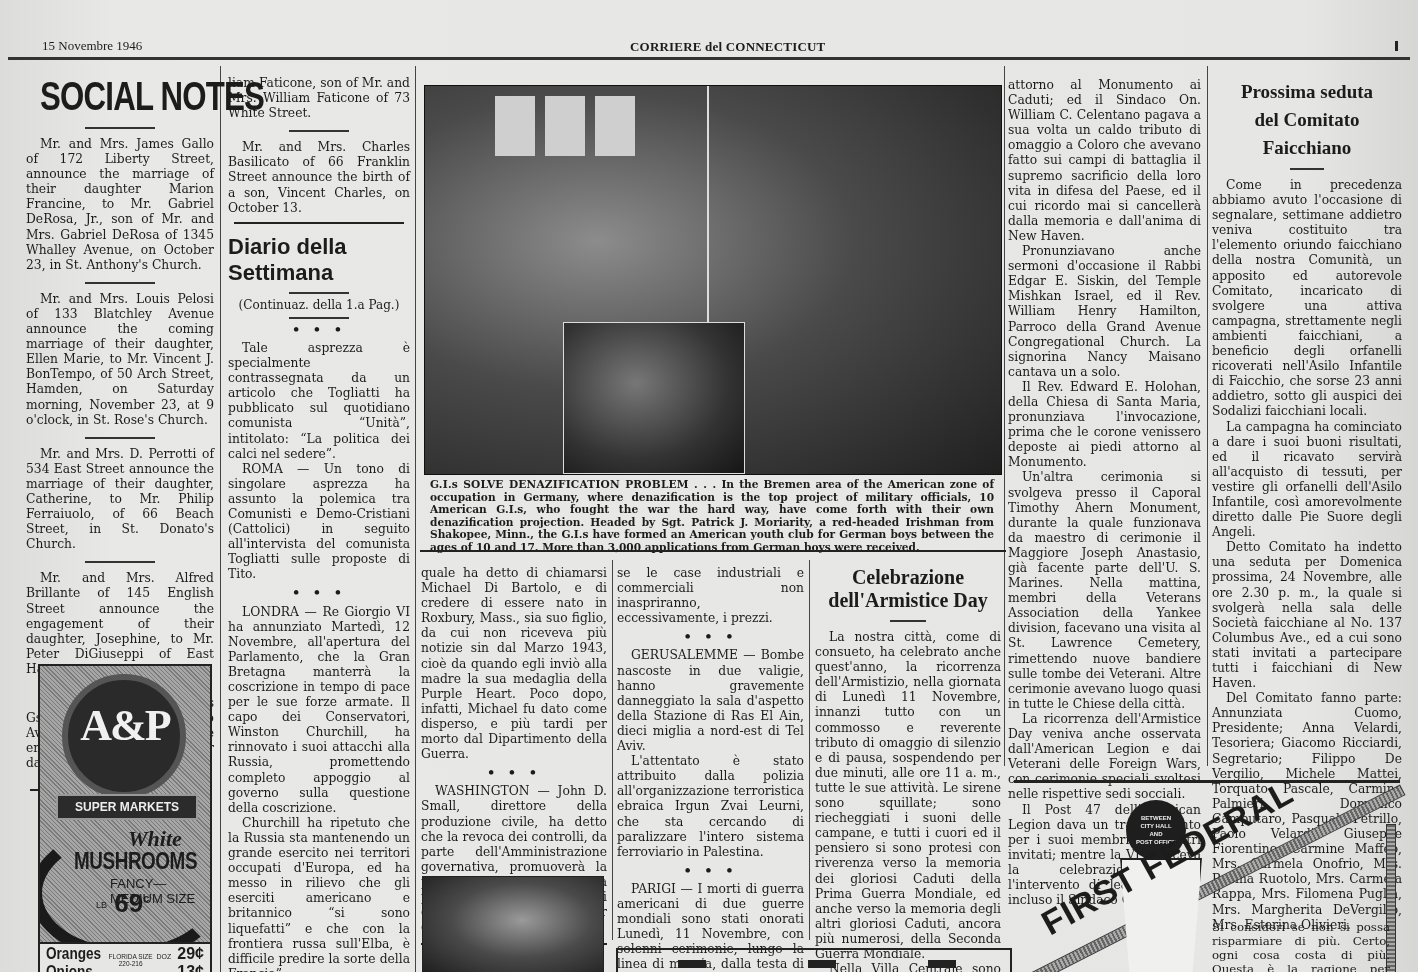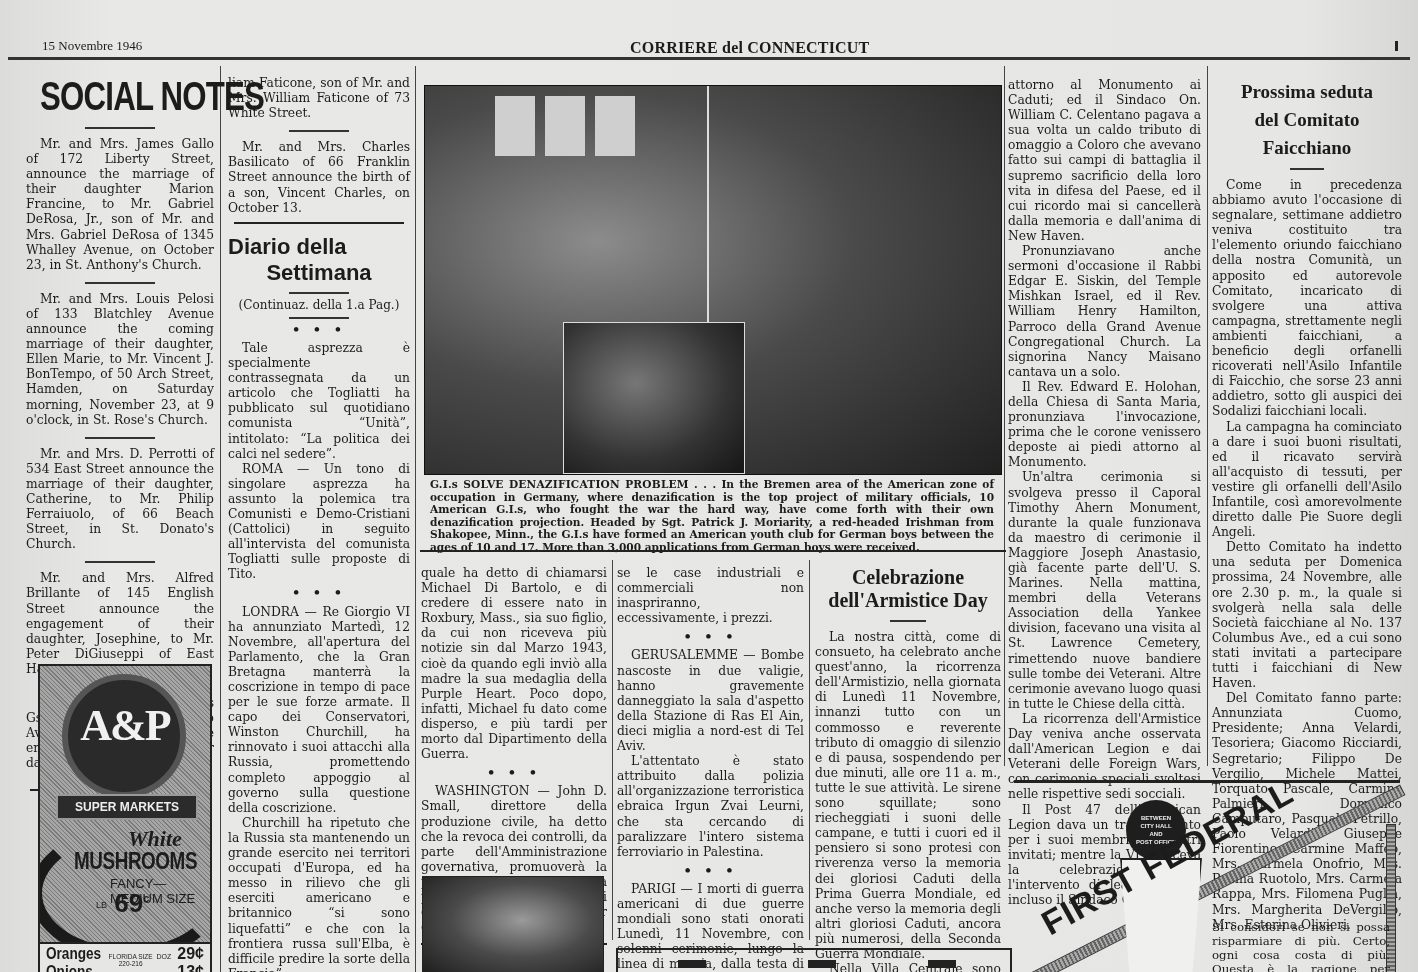--- a/index.html
+++ b/index.html
@@ -6,21 +6,21 @@
   body {
     width:1418px; height:972px; overflow:hidden;
     background:#e4e4e2;
     font-family:"DejaVu Serif","Liberation Serif",serif;
     color:#1c1c1c;
     position:relative;
   }
   .page { position:absolute; inset:0; background:linear-gradient(90deg,#dcdcda 0%,#e8e8e6 8%,#e6e6e4 92%,#d6d6d4 100%); }
   .masthead { position:absolute; top:36px; left:40px; right:12px; height:22px; }
   .masthead .date { position:absolute; left:2px; top:2px; font-size:13px; font-family:"Liberation Serif",serif; }
-  .masthead .paper { position:absolute; left:590px; top:3px; font-size:16px; font-weight:bold; font-family:"Liberation Serif",serif; letter-spacing:0.2px; }
+  .masthead .paper { position:absolute; left:590px; top:3px; font-size:13px; font-weight:bold; font-family:"Liberation Serif",serif; letter-spacing:0.2px; }
   .masthead .folio { position:absolute; right:8px; top:5px; width:3px; height:10px; background:#222; }
   .rule-top { position:absolute; top:57px; left:8px; right:8px; height:3px; background:#333; }
 
   .col { position:absolute; font-size:12.3px; line-height:15.1px; text-align:justify; font-family:"DejaVu Serif",serif; }
   .col p { margin:0; text-indent:14px; }
   .col p.noind { text-indent:0; }
   .vrule { position:absolute; width:1px; background:#444; }
   .sep { width:70px; height:2px; background:#333; margin:9px auto 8px; }
   .sep.short { width:60px; }
   .dots { text-align:center; font-weight:bold; letter-spacing:4px; font-size:13px; margin:3px 0 4px; }
@@ -129,21 +129,21 @@
       </div>
     </div>
   </div>
 
   <div class="col" style="left:228px; top:76px; width:182px;">
     <p class="noind">liam Faticone, son of Mr. and Mrs. William Faticone of 73 White Street.</p>
     <div class="sep short"></div>
     <p>Mr. and Mrs. Charles Basilicato of 66 Franklin Street announce the birth of a son, Vincent Charles, on October 13.</p>
     <div class="hrule" style="margin:6px 6px 10px;"></div>
     <div class="headline-diario">Diario della</div>
-    <div class="headline-diario" style="text-align:center;">Settimana</div>
+    <div class="headline-diario" style="text-align:left;">Settimana</div>
     <div class="sep short" style="margin:6px auto 4px;"></div>
     <div style="text-align:center; font-size:12px;">(Continuaz. della 1.a Pag.)</div>
     <div class="sep short" style="margin:4px auto 2px;"></div>
     <div class="dots">• • •</div>
     <p>Tale asprezza è specialmente contrassegnata da un articolo che Togliatti ha pubblicato sul quotidiano comunista “Unità”, intitolato: “La politica dei calci nel sedere”.</p>
     <p>ROMA — Un tono di singolare asprezza ha assunto la polemica tra Comunisti e Demo-Cristiani (Cattolici) in seguito all'intervista del comunista Togliatti sulle proposte di Tito.</p>
     <div class="dots">• • •</div>
     <p>LONDRA — Re Giorgio VI ha annunziato Martedì, 12 Novembre, all'apertura del Parlamento, che la Gran Bretagna manterrà la coscrizione in tempo di pace per le sue forze armate. Il capo dei Conservatori, Winston Churchill, ha rinnovato i suoi attacchi alla Russia, promettendo completo appoggio al governo sulla questione della coscrizione.</p>
     <p>Churchill ha ripetuto che la Russia sta mantenendo un grande esercito nei territori occupati d'Europa, ed ha messo in rilievo che gli eserciti americano e britannico “si sono liquefatti” e che con la frontiera russa sull'Elba, è difficile predire la sorte della Francia”.</p>
 

